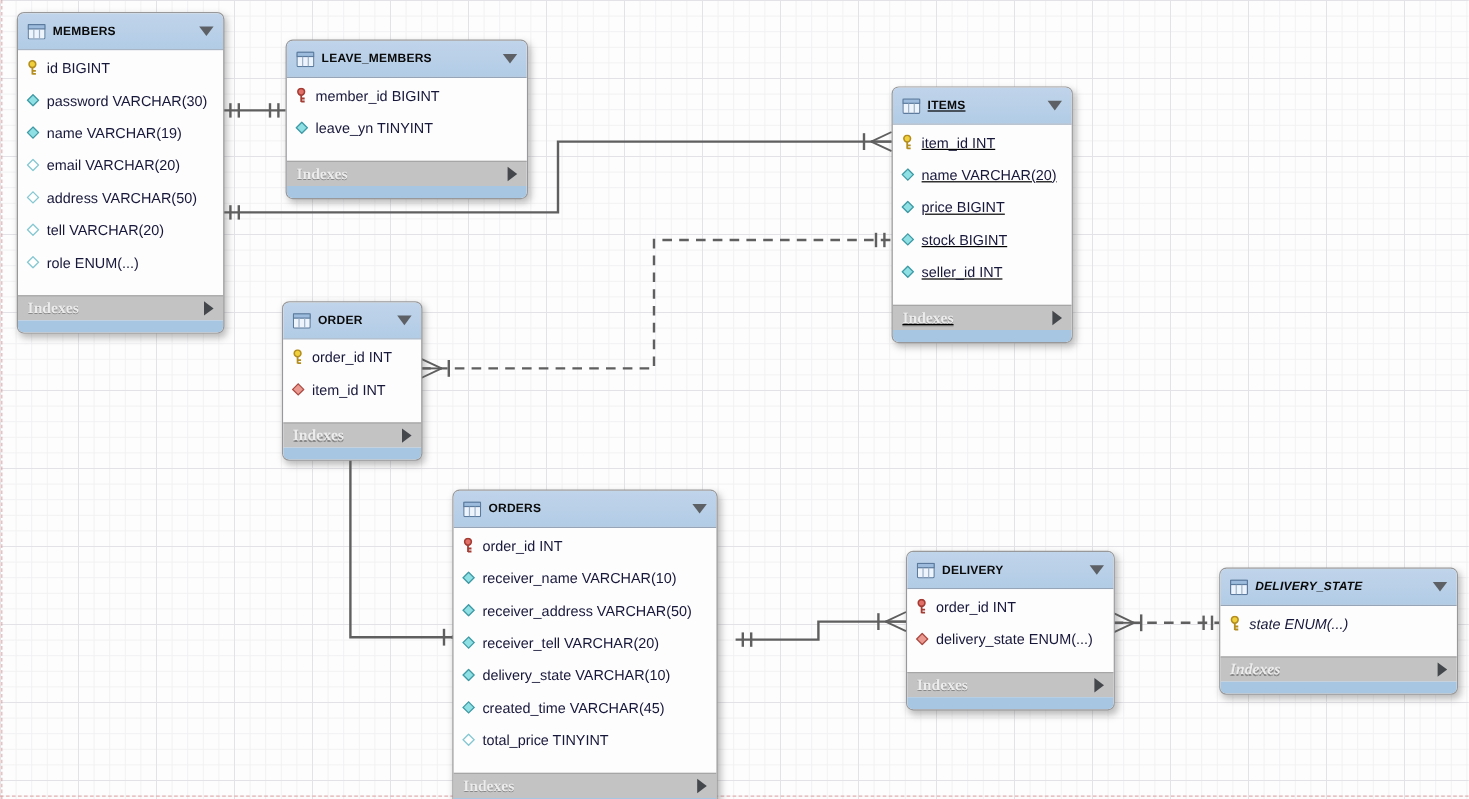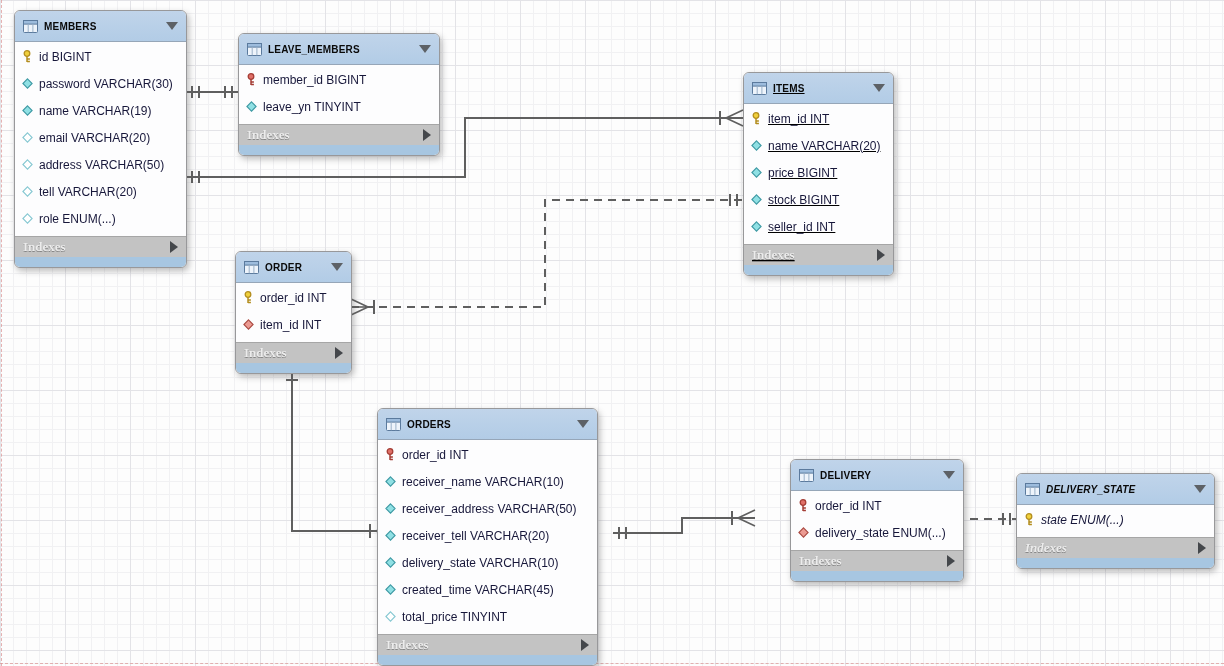--- a/index.html
+++ b/index.html
@@ -30,21 +30,21 @@
   }
   .tbl-header{
     height:30px;display:flex;align-items:center;gap:6px;padding:0 8px 0 8px;
     background:linear-gradient(#c0d4ea, var(--table-header-bg));
     border-bottom:1px solid #96a6b8;
   }
   .tbl-header .title{font-weight:bold;font-size:10px;color:#0a0a0a;flex:1 1 auto;letter-spacing:.2px;}
   .tri-down{width:0;height:0;border-left:6px solid transparent;border-right:6px solid transparent;border-top:8px solid #5d6166;flex:0 0 auto;}
   .tri-right{width:0;height:0;border-top:6px solid transparent;border-bottom:6px solid transparent;border-left:8px solid #44474b;flex:0 0 auto;}
 
-  .tbl-rows{background:var(--table-body-bg);padding:1px 0 4px 0;}
+  .tbl-rows{background:var(--table-body-bg);padding:1px 0 14px 0;}
   .col-row{height:27px;display:flex;align-items:center;gap:5px;padding:0 4px 0 6px;white-space:nowrap;}
   .col-row .ctext{color:#17173a;font-size:12px;}
   .col-icon{display:inline-flex;width:13px;justify-content:center;flex:0 0 auto;}
 
   .idx-bar{
     height:20px;display:flex;align-items:center;justify-content:space-between;
     padding:0 8px;background:var(--indexes-bar-bg);border-top:1px solid #a6a6a6;gap:13px;
   }
   .idx-bar .idx-label{
     font-family:"Liberation Serif",serif;font-weight:bold;font-size:13px;
@@ -400,21 +400,21 @@
             </span>
             <span class="ctext">total_price TINYINT</span>
           </div>
         </div>
         <div class="idx-bar">
           <span class="idx-label">Indexes</span>
           <span class="tri-right"></span>
         </div>
         <div class="btm-bar"></div>
       </div>
-      <div class="db-table" style="left: 790px; top: 459px; width: 172px;">
+      <div class="db-table" style="left: 755px; top: 459px; width: 172px;">
         <div class="tbl-header">
           <span class="col-icon" style="width: 15px;">
             <svg width="15" height="13" viewBox="0 0 15 13">
               <rect x="0.5" y="0.5" width="14" height="12" rx="1" fill="#eef4fb" stroke="#5b7a9d"></rect>
               <rect x="0.5" y="0.5" width="14" height="3.6" fill="#9dbcdd" stroke="#5b7a9d"></rect>
               <line x1="5.2" y1="4.2" x2="5.2" y2="12.3" stroke="#9ab0c8"></line>
               <line x1="9.9" y1="4.2" x2="9.9" y2="12.3" stroke="#9ab0c8"></line>
             </svg>
           </span>
           <span class="title">DELIVERY</span>

